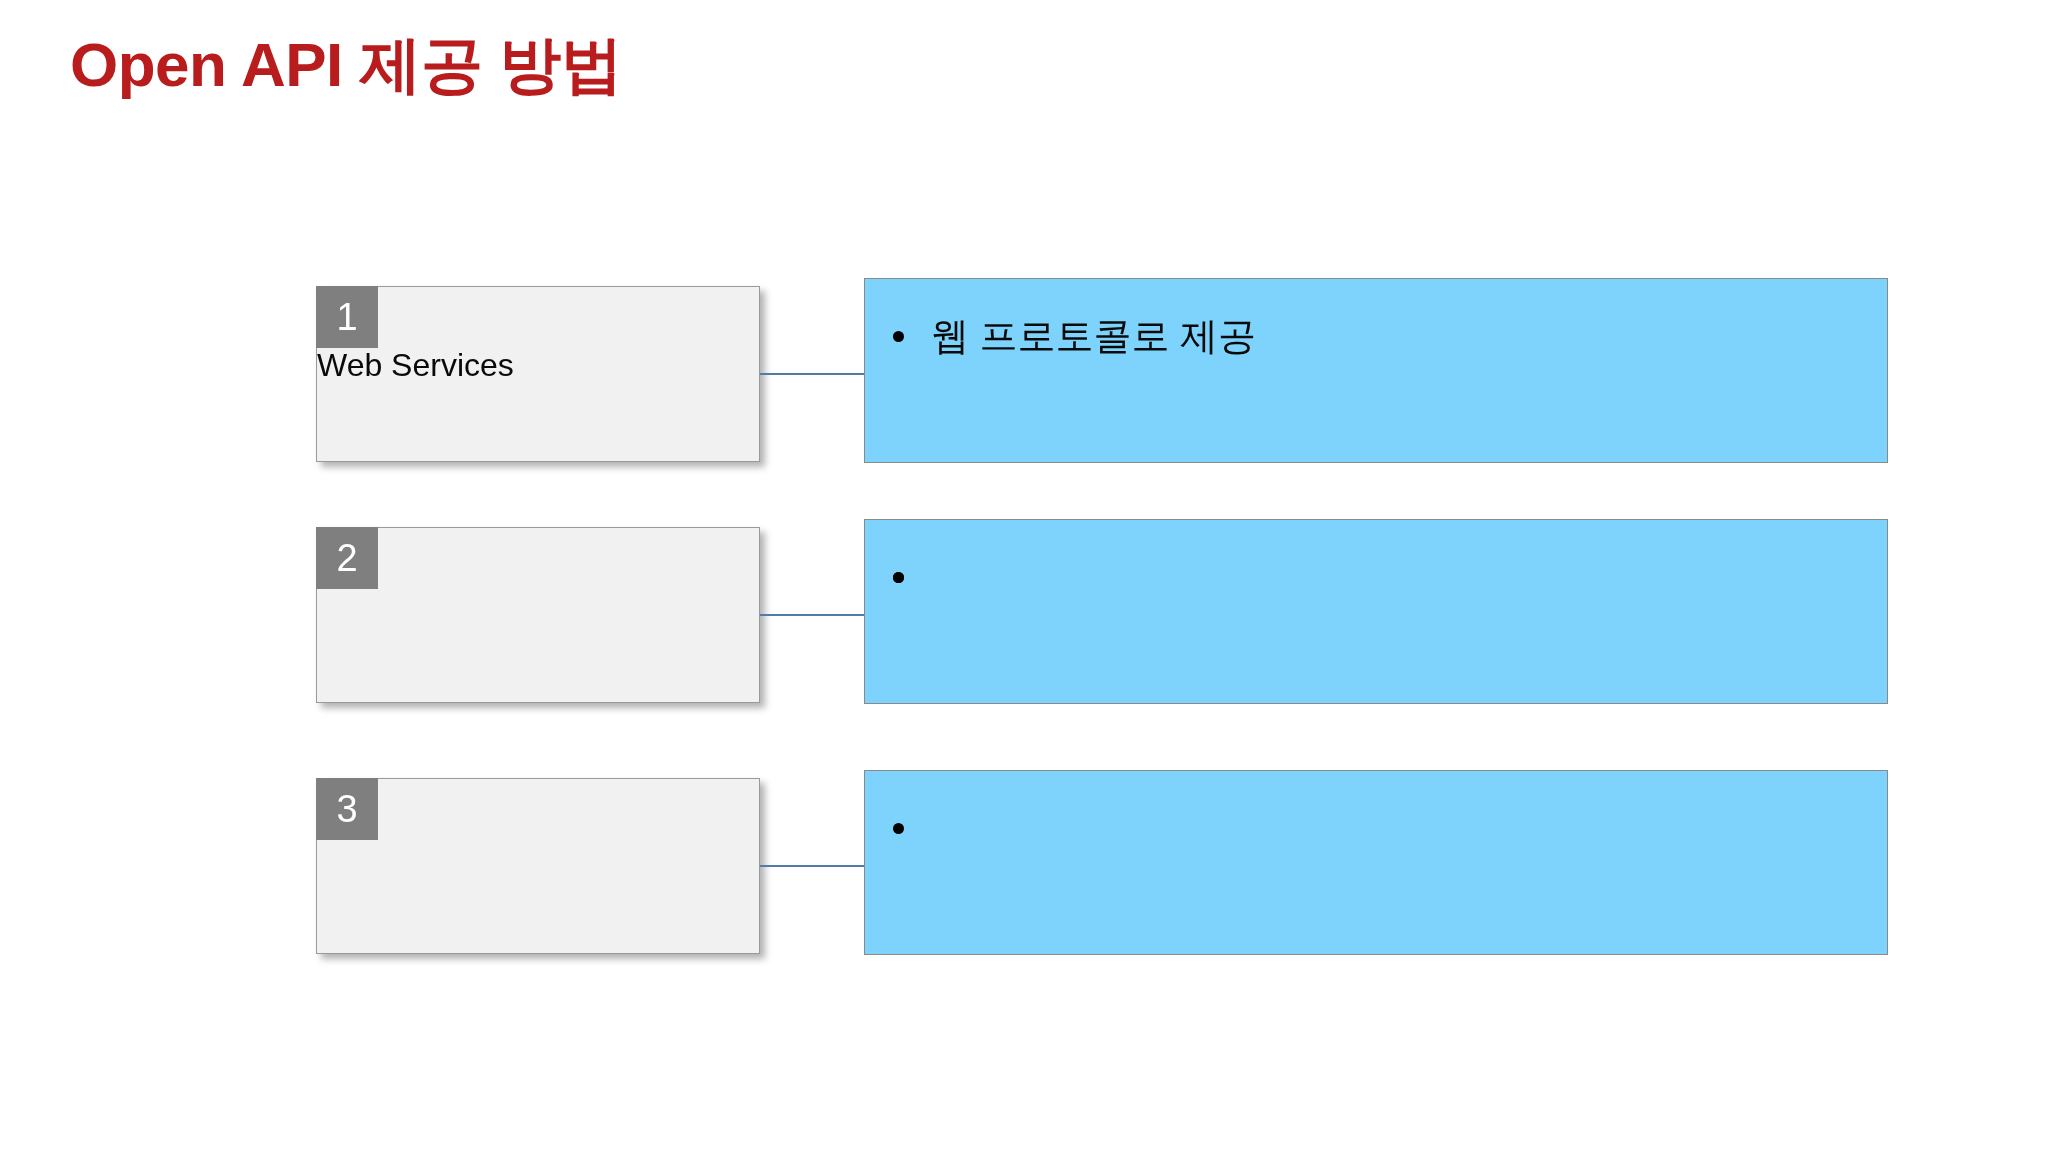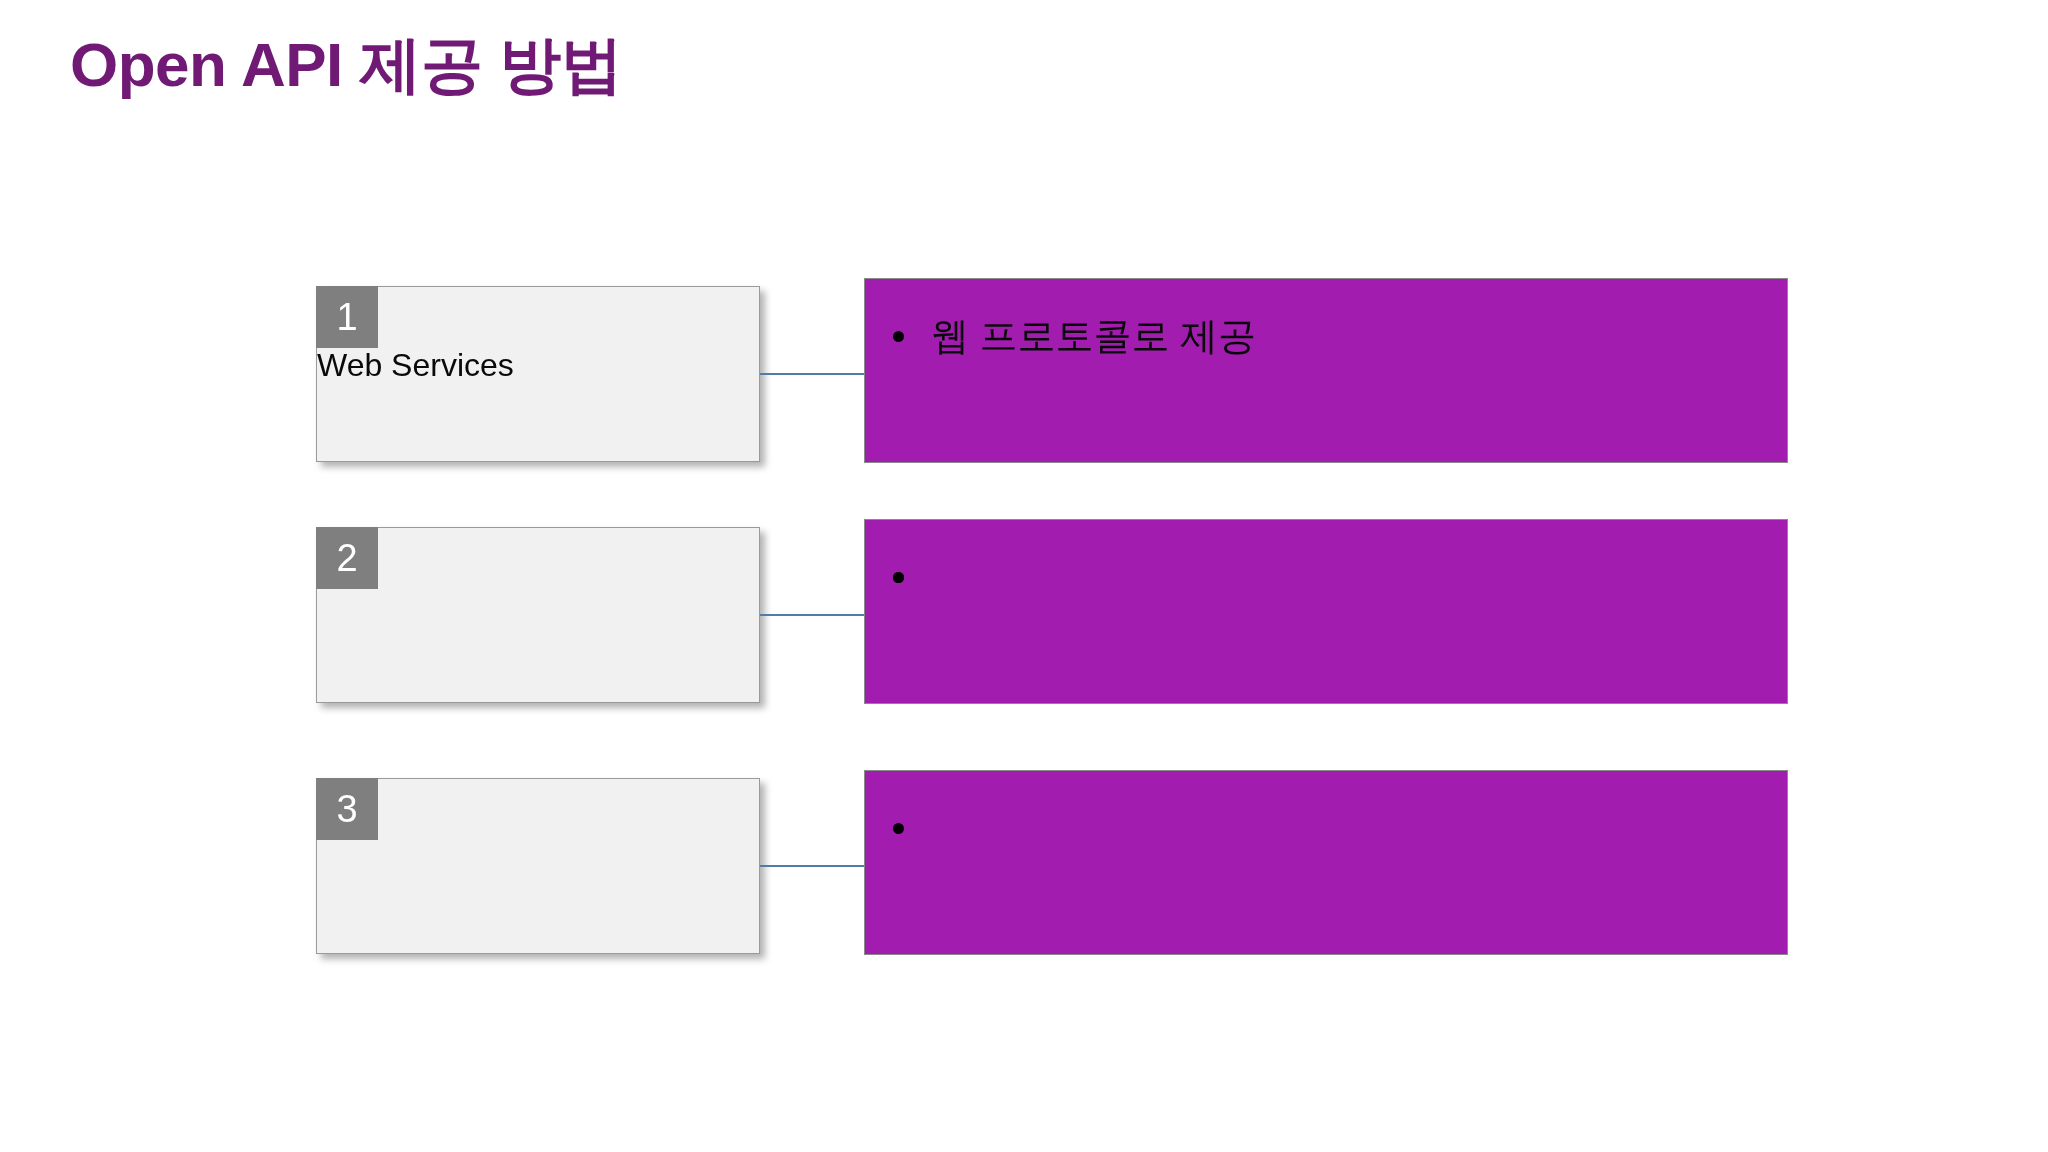--- a/index.html
+++ b/index.html
@@ -18,21 +18,21 @@
 
   
   #slide-title {
     position: absolute;
     left: 70px;
     top: 28px;
     font-size: 62px;
     font-weight: bold;
     letter-spacing: -0.5px;
     line-height: 1.2;
-    color: #701a75;
+    color: #b91c1c;
     white-space: nowrap;
   }
 
   
   #diagram {
     position: absolute;
     left: 0;
     top: 0;
     width: 2048px;
     height: 1152px;
@@ -91,23 +91,23 @@
     width: 104px;
     height: 2px;
     background: #517ca8;
   }
 
   
   .panel {
     position: absolute;
     left: 864px;
     top: -8px;
-    width: 924px;
+    width: 1024px;
     height: 185px;
-    background: #a21caf;
+    background: #7dd3fc;
     border: 1px solid #8a8a8a;
     box-sizing: border-box;
   }
   .panel-list {
     position: absolute;
     left: 18px;
     top: 20px;
     right: 10px;
     margin: 0;
     padding: 0;

